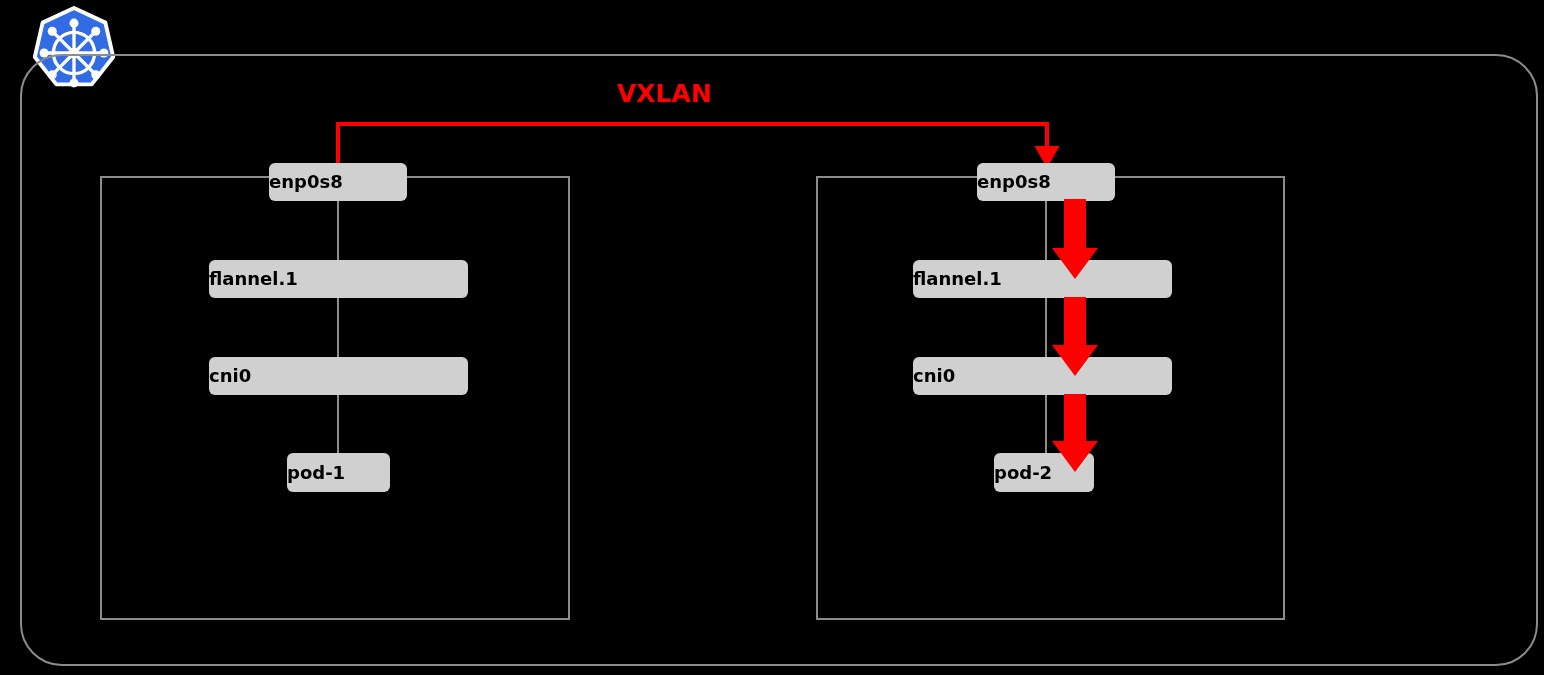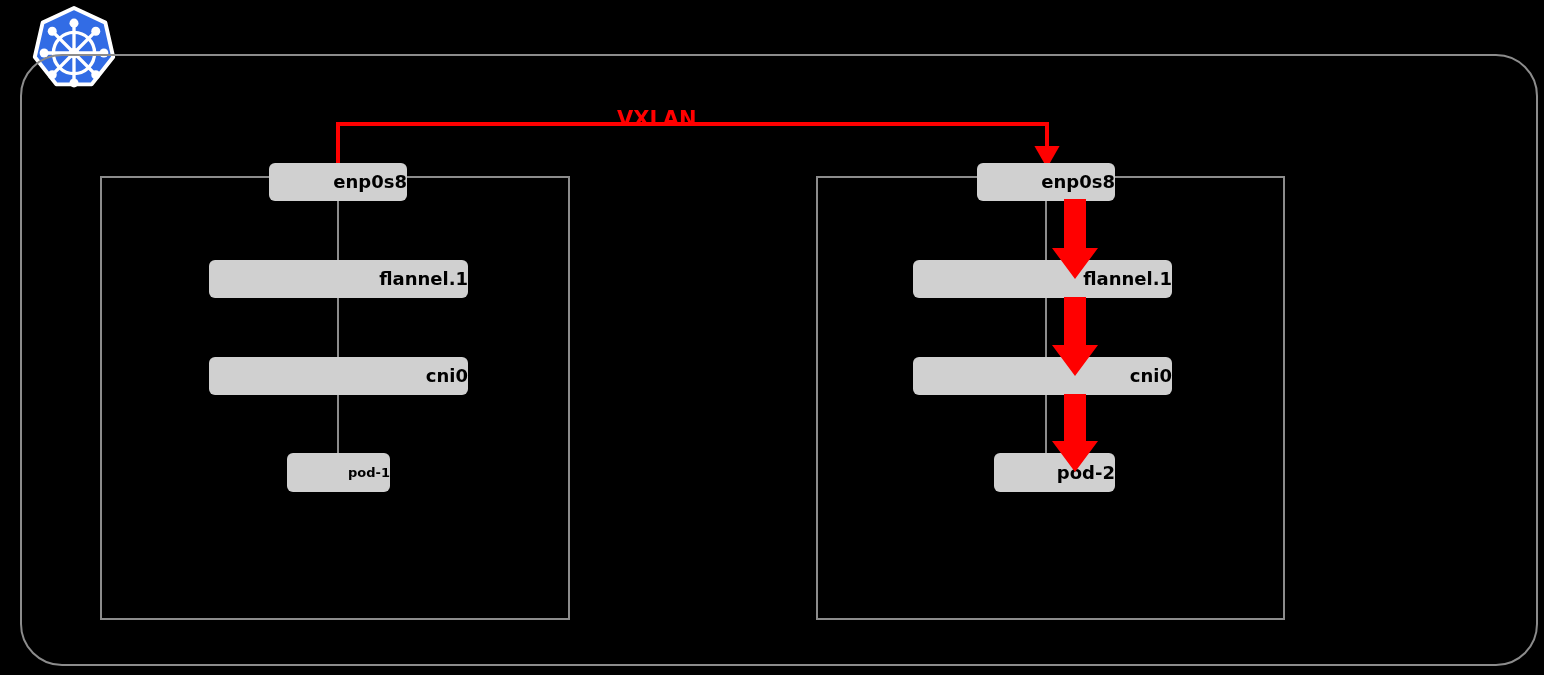--- a/index.html
+++ b/index.html
@@ -50,21 +50,21 @@
 
   
   .dev {
     position: absolute;
     background: #d0d0d0;
     border-radius: 6px;
     color: #000000;
     font-weight: bold;
     display: flex;
     align-items: center;
-    justify-content: flex-end;
+    justify-content: flex-start;
     box-sizing: border-box;
     line-height: 1;
     white-space: nowrap;
     z-index: 6;
   }
 
   
   .conn {
     position: absolute;
     width: 2px;
@@ -174,33 +174,33 @@
 
   <div class="dev" style="left:269px; top:163px; width:138px; height:38px; font-size:18px;">
     <span>enp0s8</span>
   </div>
   <div class="dev" style="left:209px; top:260px; width:259px; height:38px; font-size:18px;">
     <span>flannel.1</span>
   </div>
   <div class="dev" style="left:209px; top:357px; width:259px; height:38px; font-size:18px;">
     <span>cni0</span>
   </div>
-  <div class="dev" style="left:287px; top:453px; width:103px; height:39px; font-size:13px;">
+  <div class="dev" style="left:287px; top:453px; width:103px; height:39px; font-size:18px;">
     <span>pod-1</span>
   </div>
 
   <div class="dev" style="left:977px; top:163px; width:138px; height:38px; font-size:18px;">
     <span>enp0s8</span>
   </div>
   <div class="dev" style="left:913px; top:260px; width:259px; height:38px; font-size:18px;">
     <span>flannel.1</span>
   </div>
   <div class="dev" style="left:913px; top:357px; width:259px; height:38px; font-size:18px;">
     <span>cni0</span>
   </div>
-  <div class="dev" style="left:994px; top:453px; width:121px; height:39px; font-size:18px;">
+  <div class="dev" style="left:994px; top:453px; width:100px; height:39px; font-size:18px;">
     <span>pod-2</span>
   </div>
 
-  <div class="label-red" style="left:617px; top:79px; font-size:21px;margin-top:28px;">VXLAN</div>
+  <div class="label-red" style="left:617px; top:79px; font-size:25px;">VXLAN</div>
 
 
 </div>
 
 </body></html>

